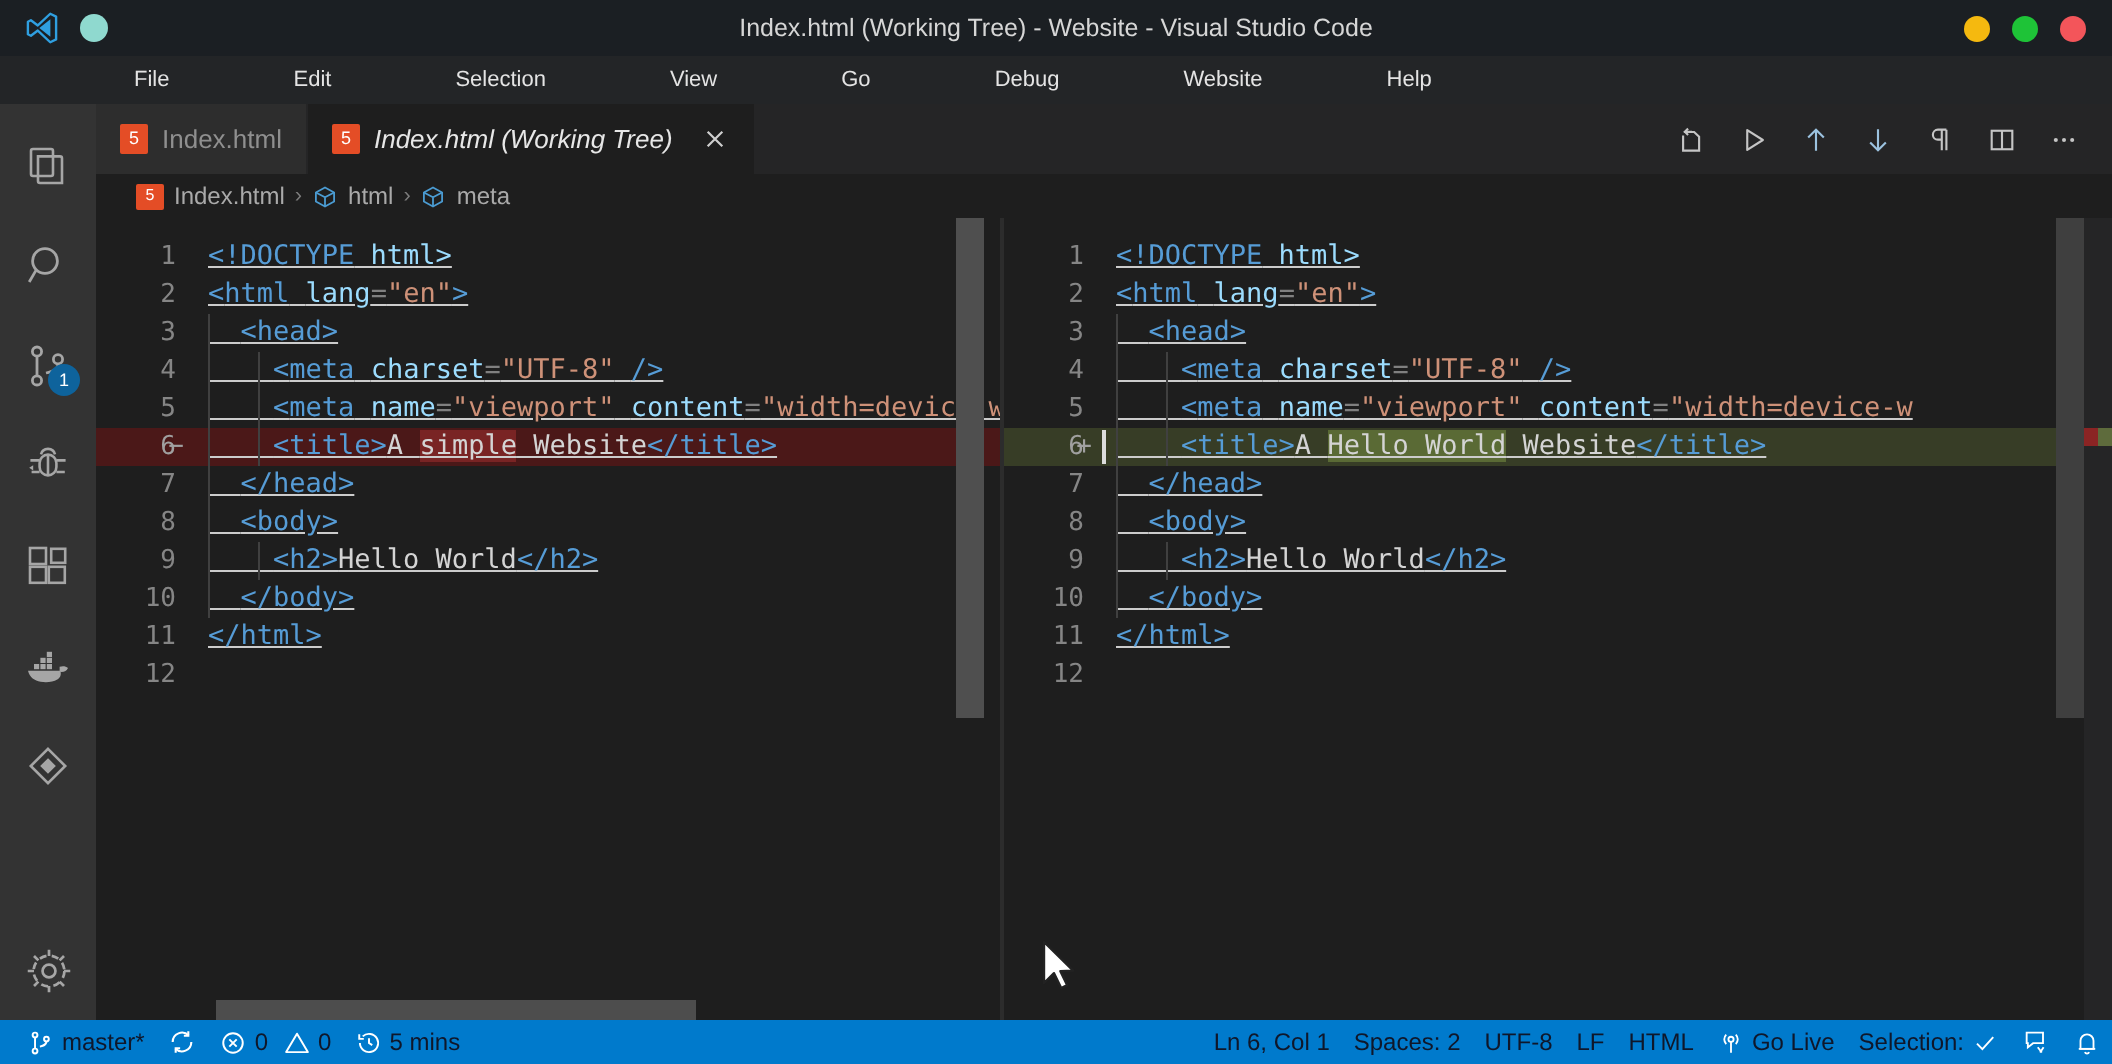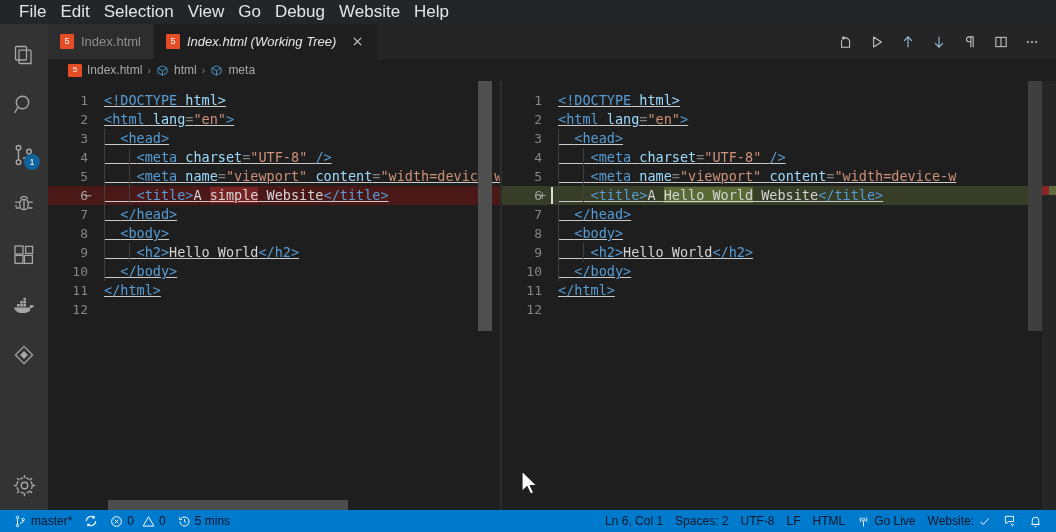--- a/index.html
+++ b/index.html
@@ -30,22 +30,22 @@
   .wdot.y { background: #f5b90f; }
   .wdot.g { background: #1ec337; }
   .wdot.r { background: #f3555a; }
 
   
   .menubar {
     height: 24px; flex: 0 0 24px; background: #232527;
     display: flex; align-items: center; padding-left: 12px; gap: 0px;
   }
   .menu-item {
-    font-size: 17px; color: #e4e4e4; padding: 2px 7px; line-height: 18px;
-    border-radius: 2px; cursor: default; white-space: nowrap;
+    font-size: 11px; color: #e4e4e4; padding: 2px 7px; line-height: 18px;
+    border-radius: 2px; cursor: default; white-space: nowrap; margin-left: 48px;
   }
 
   
   .bodyrow { flex: 1 1 auto; display: flex; min-height: 0; }
 
   
   .activitybar {
     width: 48px; flex: 0 0 48px; background: #333333;
     display: flex; flex-direction: column; align-items: center;
     padding-top: 6px;
@@ -140,35 +140,52 @@
   .hthumb { position: absolute; height: 10px; background: #4d4d4d; }
   .ovruler { position: absolute; top: 0; bottom: 0; right: 0; width: 14px; background: #252526; }
   .ovmark { position: absolute; right: 0; width: 14px; height: 9px; }
 
   
   .statusbar {
     height: 22px; flex: 0 0 22px; background: #007acc; display: flex; align-items: center;
     color: #0f172a; font-size: 12px;
   }
   .sb-left { display: flex; align-items: center; padding-left: 8px; }
-  .sb-right { margin-left: auto; display: flex; align-items: center; padding-right: 8px; }
+  .sb-right { margin-left: auto; display: flex; align-items: center; }
   .sb {
     display: flex; align-items: center; gap: 4px; height: 22px; padding: 0 6px; cursor: pointer;
     white-space: nowrap;
   }
   .sb svg { display: block; }
 
   
   .mouse { position: absolute; pointer-events: none; }
 </style>
 </head>
 <body>
 
 <div class="app">
 
+  <div class="titlebar">
+    <div class="tb-left">
+      <span class="vsicon">
+        <svg width="18" height="18" viewBox="0 0 24 24">
+          <path d="M17.5 2.5 9.2 10.3 4.6 6.8 2.6 7.8v8.4l2 1 4.6-3.5 8.3 7.8 3.9-1.9V4.4L17.5 2.5z" fill="none" stroke="#2f9fe0" stroke-width="1.6" stroke-linejoin="round"></path>
+          <path d="M17.6 6.2v11.6L10.2 12z" fill="#2f9fe0"></path>
+        </svg>
+      </span>
+      <span class="teal-dot"></span>
+    </div>
+    <div class="tb-title">Index.html (Working Tree) - Website - Visual Studio Code</div>
+    <div class="tb-right">
+      <span class="wdot y"></span>
+      <span class="wdot g"></span>
+      <span class="wdot r"></span>
+    </div>
+  </div>
 
   <div class="menubar">
     <div class="menu-item">File</div>
     <div class="menu-item">Edit</div>
     <div class="menu-item">Selection</div>
     <div class="menu-item">View</div>
     <div class="menu-item">Go</div>
     <div class="menu-item">Debug</div>
     <div class="menu-item">Website</div>
     <div class="menu-item">Help</div>
@@ -478,21 +495,21 @@
         <span>
           <svg width="13" height="13" viewBox="0 0 24 24" fill="none" stroke="#ffffff" stroke-width="1.7">
             <circle cx="12" cy="8.6" r="2.4"></circle>
               <path d="M7.6 4.2a6.2 6.2 0 0 0 0 8.8M16.4 4.2a6.2 6.2 0 0 1 0 8.8"></path>
             <path d="M12 11v10"></path>
           </svg>
         </span>
         <span>Go Live</span>
       </div>
       <div class="sb">
-        <span>Website:</span>
+        <span>Selection:</span>
         <span>
           <svg width="13" height="13" viewBox="0 0 24 24" fill="none" stroke="#ffffff" stroke-width="1.8">
             <path d="M4.6 12.6 9.6 17.6 19.6 6.6"></path>
           </svg>
         </span>
       </div>
       <div class="sb">
         <span>
           <svg width="14" height="14" viewBox="0 0 24 24" fill="none" stroke="#ffffff" stroke-width="1.6">
             <path d="M4 4h14v9H9.5L5 16.6V13H4z"></path>

